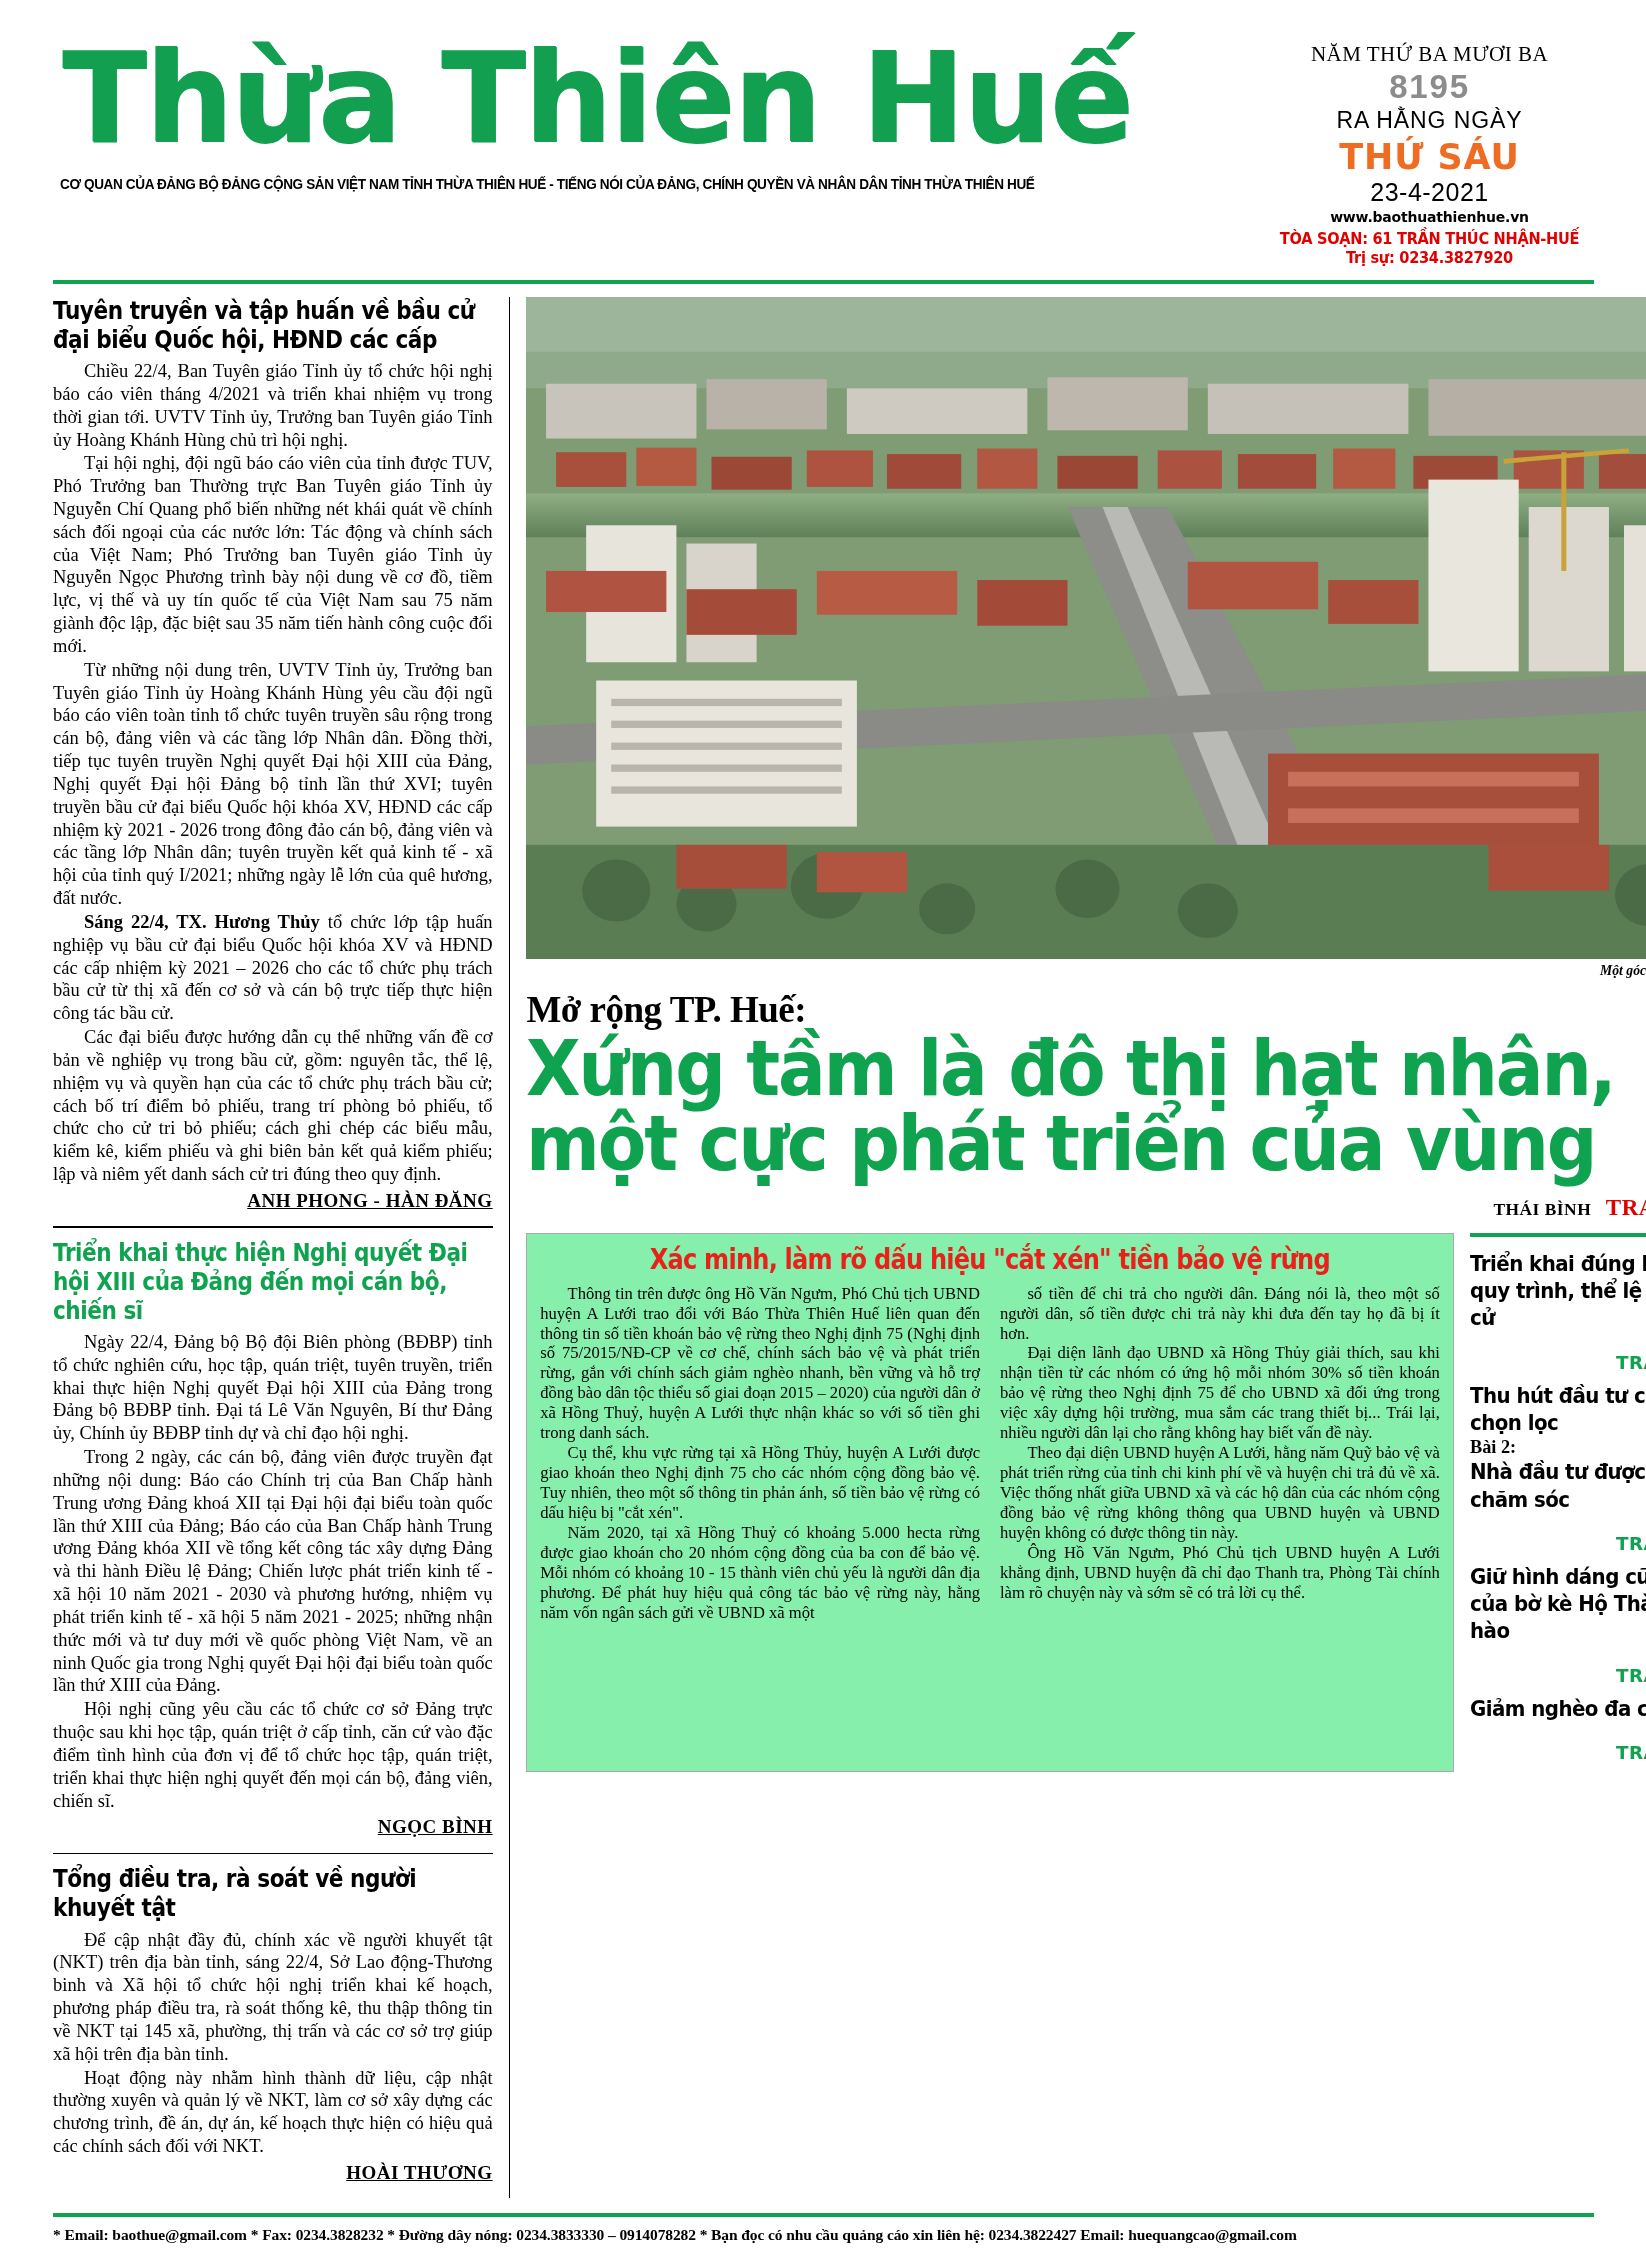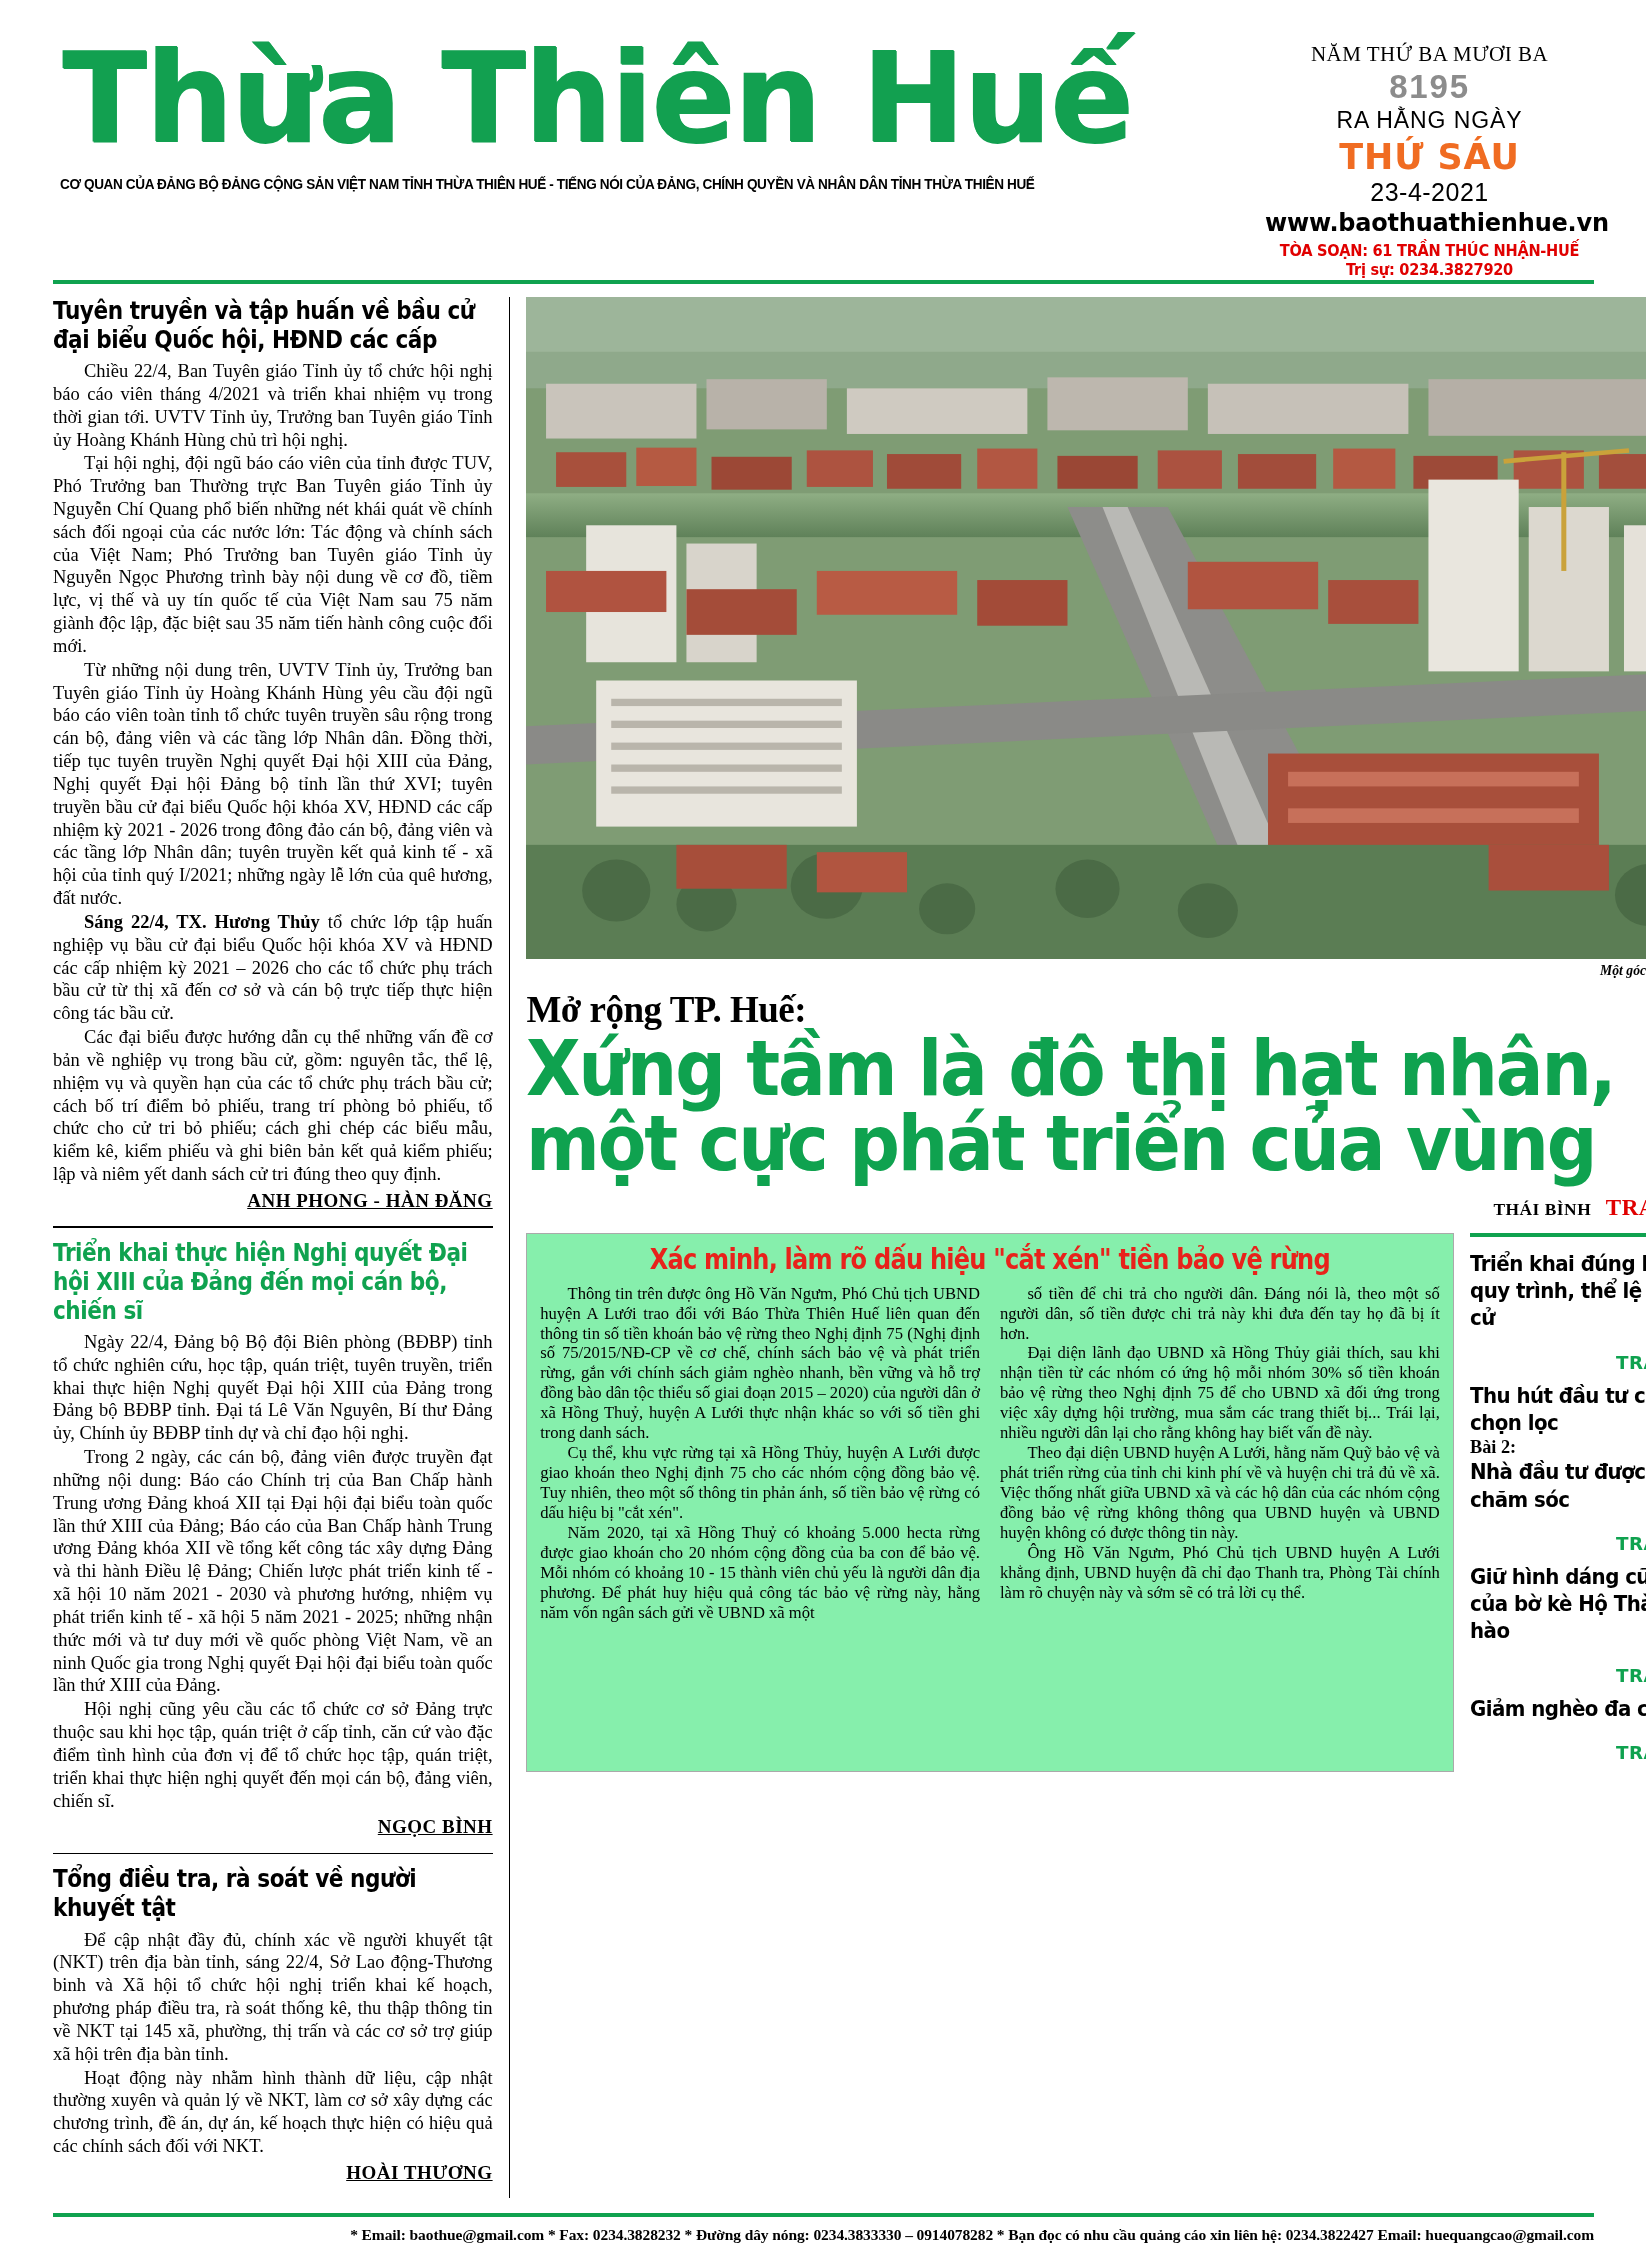--- a/index.html
+++ b/index.html
@@ -73,21 +73,21 @@
   }
   .mr-date {
     font-family:"Liberation Sans", sans-serif;
     font-size:25px;
     letter-spacing:0.5px;
     margin:1.8px 0 1.8px;
   }
   .mr-web {
     font-family:"DejaVu Sans", sans-serif;
     font-weight:bold;
-    font-size:24px;
+    font-size:14px;
     letter-spacing:-0.2px;
     margin-bottom:4.6px;
   }
   .mr-office {
     font-family:"DejaVu Sans", sans-serif;
     font-weight:bold;
     font-size:15.5px;
     color:#E00000;
     line-height:1.28;
     letter-spacing:-0.3px;
@@ -247,21 +247,21 @@
     letter-spacing:0.5px;
     margin-top:20px;
   }
 
   
   .footer-rule { height:4.6px; background:#0FA24F; margin-top:14.6px; }
   .footer-text {
     font-family:"Liberation Serif", serif;
     font-weight:bold;
     font-size:15.5px;
-    text-align:right;
+    text-align:left;
     margin-top:8.2px;
     letter-spacing:-0.1px;
   }
 </style>
 </head>
 <body>
 
 <div class="page">
 
   <div class="masthead">

